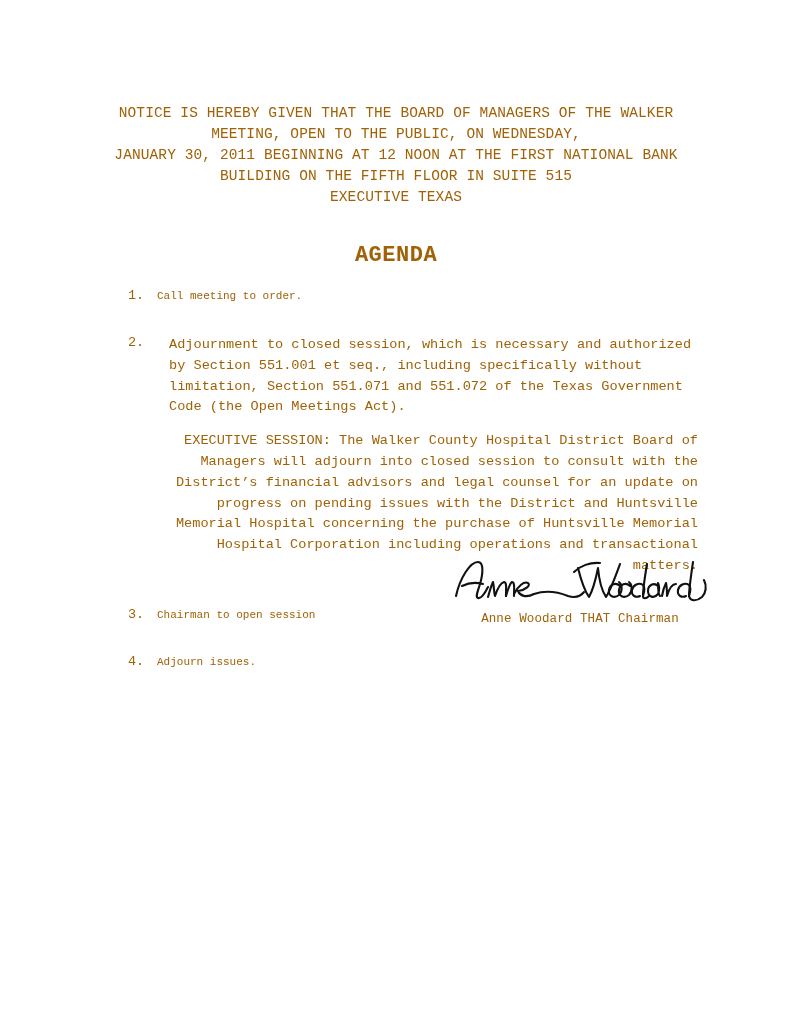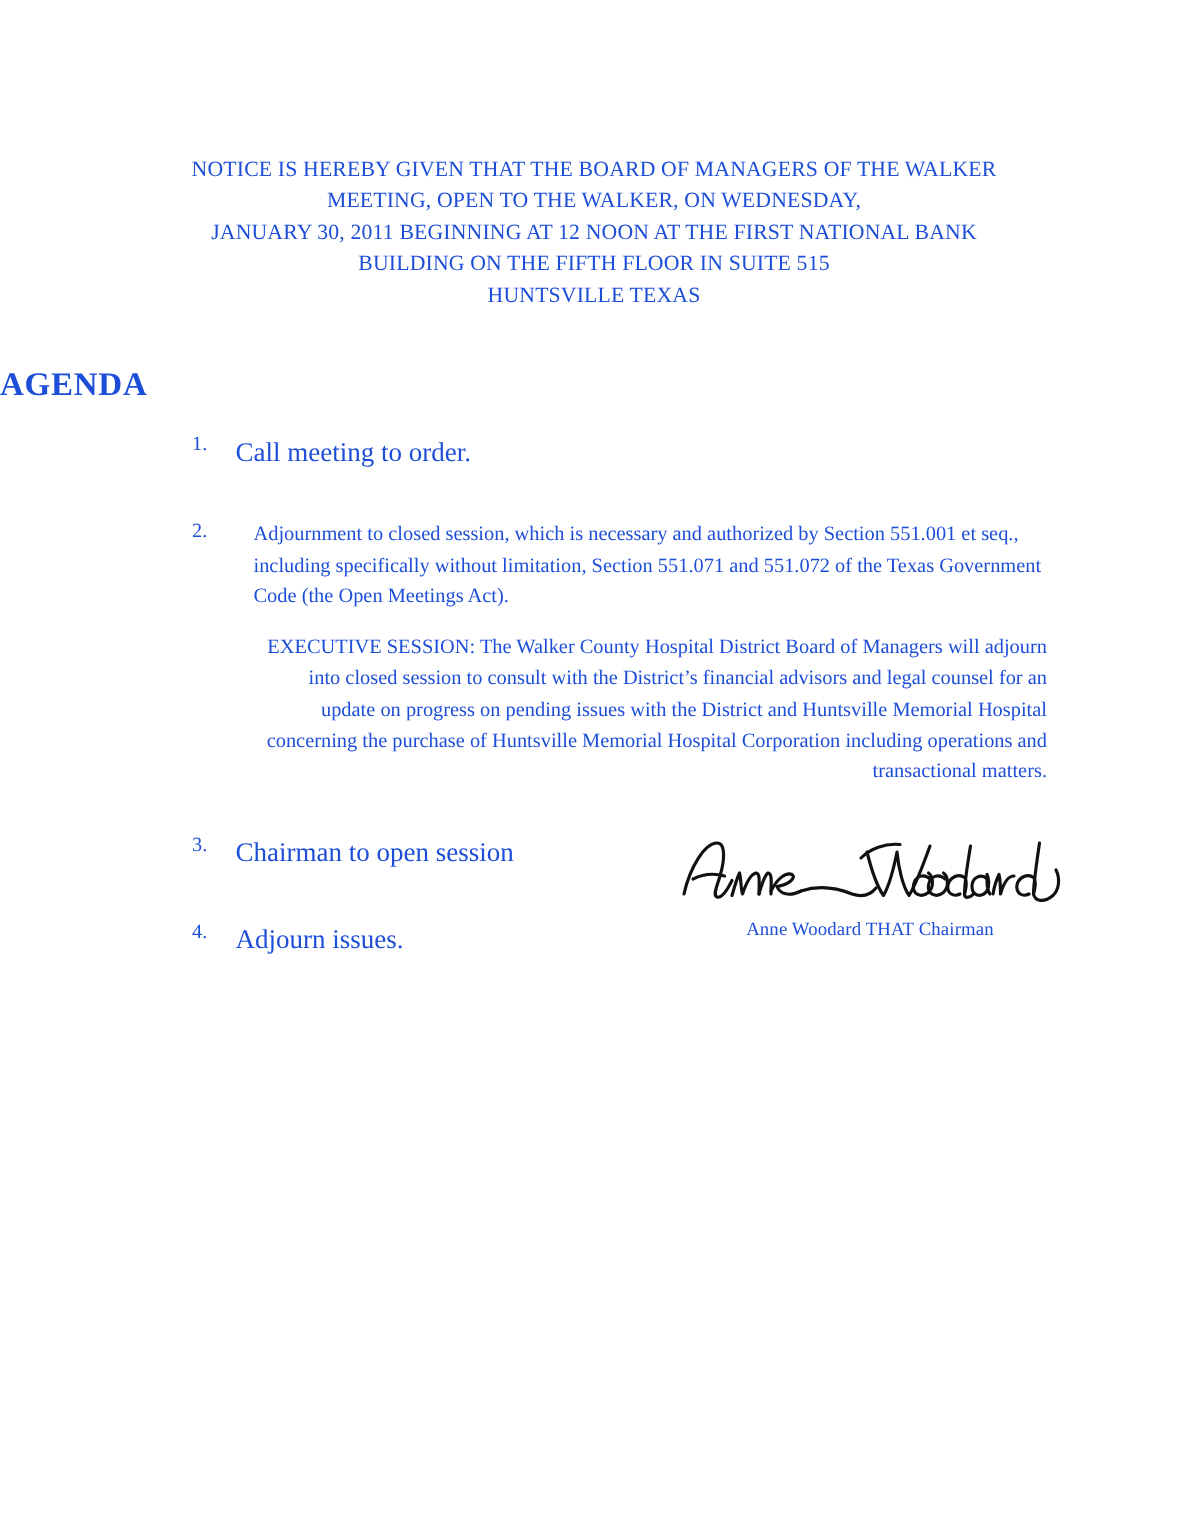--- a/index.html
+++ b/index.html
@@ -6,41 +6,42 @@
     margin: 0;
     padding: 0;
     background: #ffffff;
   }
   .page {
     position: relative;
     width: 792px;
     height: 760px;
     background: #ffffff;
     overflow: hidden;
-    font-family: Liberation Serif, serif;
-    color: #1d4ed8;
+    font-family: Liberation Mono, monospace;
+    color: #a16207;
   }
   .notice-block {
     position: absolute;
     top: 103px;
     left: 96px;
     width: 600px;
     text-align: center;
     font-size: 14.5px;
     line-height: 1.44;
     letter-spacing: 0.1px;
   }
   .notice-block .line {
     white-space: nowrap;
   }
   .agenda-title {
     position: absolute;
     top: 243px;
     left: 0;
     width: 792px;
+    text-align: center;
     font-size: 22px;
     font-weight: bold;
     letter-spacing: 0.5px;
   }
   .items {
     position: absolute;
     top: 288px;
     left: 128px;
     width: 570px;
   }
@@ -51,21 +52,21 @@
   .item .num {
     position: absolute;
     left: 0;
     top: 0;
     width: 24px;
     font-size: 13.5px;
     text-align: left;
   }
   .item .body {
     margin-left: 29px;
-    font-size: 18px;
+    font-size: 11px;
     line-height: 1.55;
     text-align: left;
   }
   .item.small .body {
     font-size: 13.6px;
     line-height: 1.53;
   }
   .item .body p {
     margin: 0 0 13px 12px;
   }
@@ -104,24 +105,24 @@
     box-shadow: inset 0 0 0 1px rgba(255,255,255,0);
   }
 </style>
 </head>
 <body>
 
 <div class="page">
 
   <div class="notice-block">
     <div class="line">NOTICE IS HEREBY GIVEN THAT THE BOARD OF MANAGERS OF THE WALKER</div>
-    <div class="line">MEETING, OPEN TO THE WALKER, ON WEDNESDAY,</div>
+    <div class="line">MEETING, OPEN TO THE PUBLIC, ON WEDNESDAY,</div>
     <div class="line">JANUARY 30, 2011 BEGINNING AT 12 NOON AT THE FIRST NATIONAL BANK</div>
     <div class="line">BUILDING ON THE FIFTH FLOOR IN SUITE 515</div>
-    <div class="line">HUNTSVILLE TEXAS</div>
+    <div class="line">EXECUTIVE TEXAS</div>
   </div>
 
   <div class="agenda-title">AGENDA</div>
 
   <div class="items">
 
     <div class="item">
       <div class="num">1.</div>
       <div class="body">Call meeting to order.</div>
     </div>

